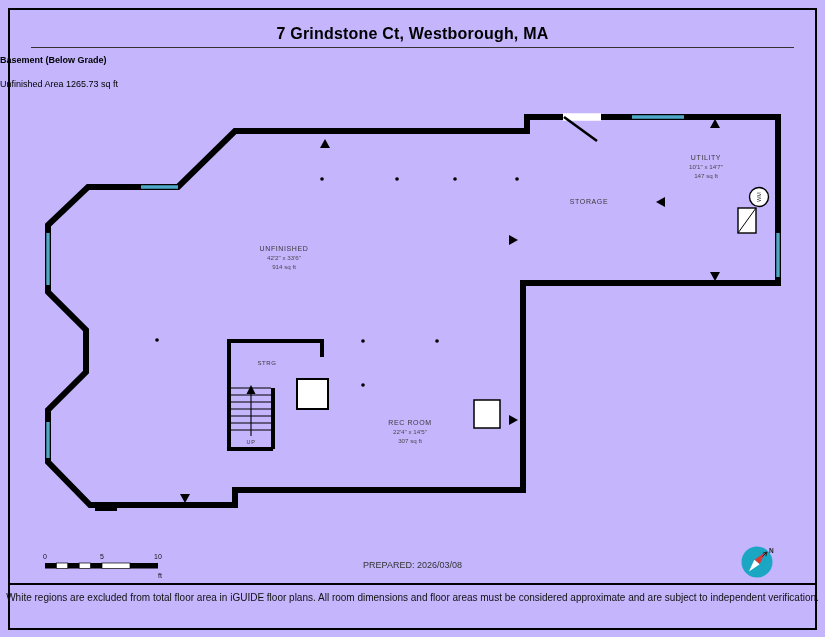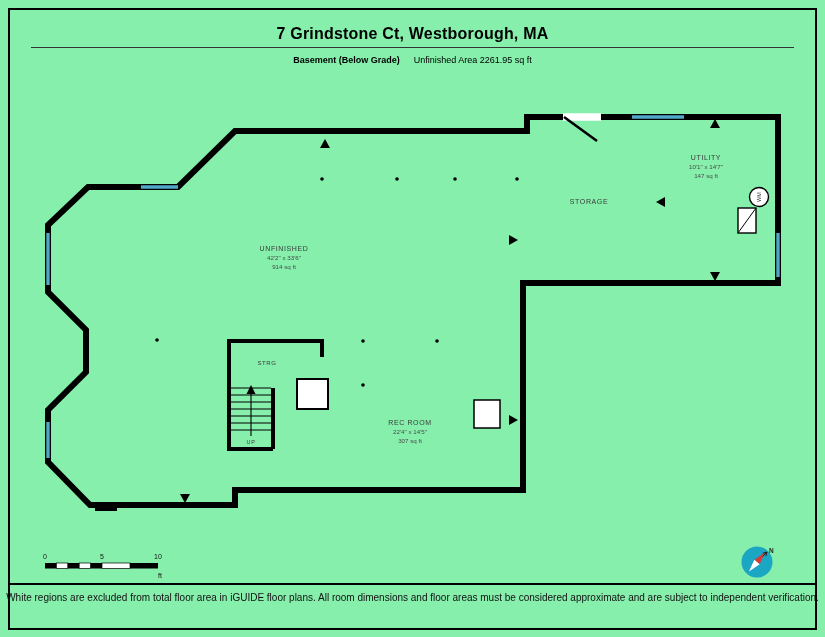--- a/index.html
+++ b/index.html
@@ -1,45 +1,45 @@
 <!DOCTYPE html>
 <html><head>
 <meta charset="utf-8">
 <style>
   html,body{margin:0;padding:0;background:#fff;}
   .page{
-    position:relative;width:825px;height:637px;background:#86efac;overflow:hidden;
+    position:relative;width:825px;height:637px;background:#c4b5fd;overflow:hidden;
     font-family:"Liberation Sans","DejaVu Sans",sans-serif;color:#000;
   }
   .frame{position:absolute;left:8px;top:8px;right:8px;bottom:7px;border:2px solid #000;}
   .title{position:absolute;top:25px;left:0;right:0;text-align:center;
     font-size:16px;font-weight:bold;letter-spacing:.2px;}
   .rule{position:absolute;left:31px;right:31px;top:47px;border-top:1px solid #333;}
   .subtitle{position:absolute;top:55px;left:0;right:0;display:flex;justify-content:center;
-    gap:14px;font-size:9px;align-items:baseline;}
+    gap:14px;font-size:9px;align-items:baseline;flex-direction:column;}
   .subtitle .floor{font-weight:bold;}
   .prepared{position:absolute;top:560px;left:0;right:0;text-align:center;font-size:9px;color:#333;}
   .sep{position:absolute;left:10px;right:10px;top:583px;border-top:2px solid #000;}
   .disclaimer{position:absolute;top:592px;left:0;right:0;text-align:center;font-size:10px;color:#111;}
   svg.plan{position:absolute;left:0;top:0;}
   svg text{font-family:"Liberation Sans","DejaVu Sans",sans-serif;}
   .roomname{fill:#3a3a3a;letter-spacing:.6px;}
   .roomdim{fill:#4a4a4a;}
 </style>
 </head>
 <body>
 
 <div class="page">
   <div class="frame"></div>
 
   <div class="title">7 Grindstone Ct, Westborough, MA</div>
   <div class="rule"></div>
   <div class="subtitle">
     <span class="floor">Basement (Below Grade)</span>
-    <span class="area">Unfinished Area 2261.95 sq ft</span>
+    <span class="area">Unfinished Area 1265.73 sq ft</span>
   </div>
 
   <svg class="plan" width="825" height="637" viewBox="0 0 825 637">
 
     <g fill="none" stroke-width="6" stroke="#000000">
       <path d="M235 131 L527 131 L527 117 L778 117 L778 283 L523 283 L523 490 L235 490 L235 505 L90 505 L48 462 L48 410 L86 372 L86 330 L48 292 L48 225 L88 187 L178 187 Z"></path>
     </g>
 
     <line x1="563" y1="117" x2="601" y2="117" stroke="#ffffff" stroke-width="7.5"></line>
     <line x1="564" y1="117" x2="597" y2="141" stroke="#000" stroke-width="2.5"></line>
@@ -143,15 +143,16 @@
       <circle r="15.5" fill="#1BA6C4"></circle>
       <g transform="rotate(40)">
         <path d="M0 -12.5 L-3.5 0 L3.5 0 Z" fill="#D93A35"></path>
         <path d="M0 12.5 L-3.5 0 L3.5 0 Z" fill="#fff"></path>
       </g>
       <path d="M5.5 -5.5 L10 -10 M10 -10 l-4.2 1.2 M10 -10 l-1.2 4.2" stroke="#222" stroke-width="1" fill="none"></path>
       <text x="12" y="-9" font-size="6.5" font-weight="bold" fill="#222">N</text>
     </g>
   </svg>
 
+  <div class="prepared">PREPARED: 2026/03/08</div>
   <div class="sep"></div>
   <div class="disclaimer">White regions are excluded from total floor area in iGUIDE floor plans. All room dimensions and floor areas must be considered approximate and are subject to independent verification.</div>
 </div>
 
 </body></html>

